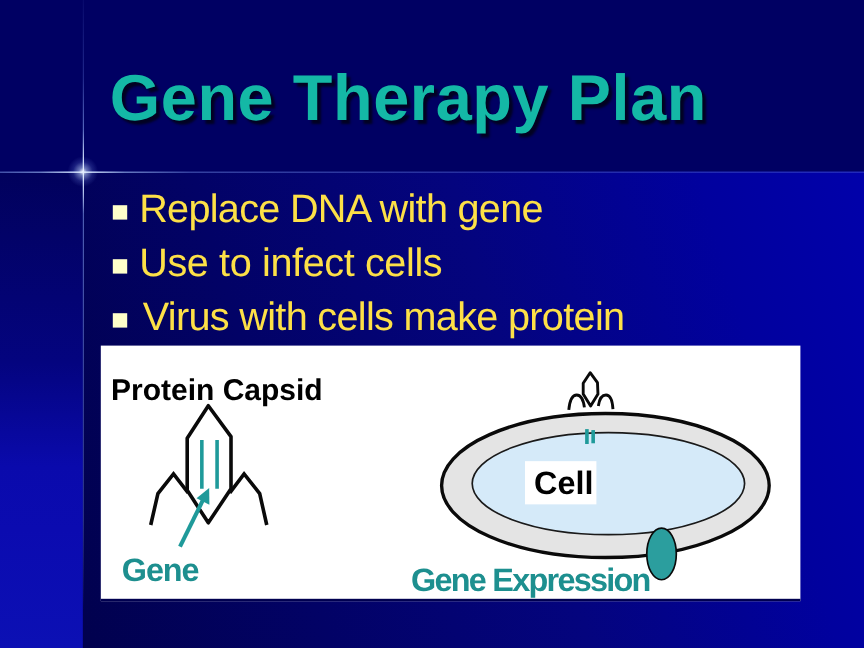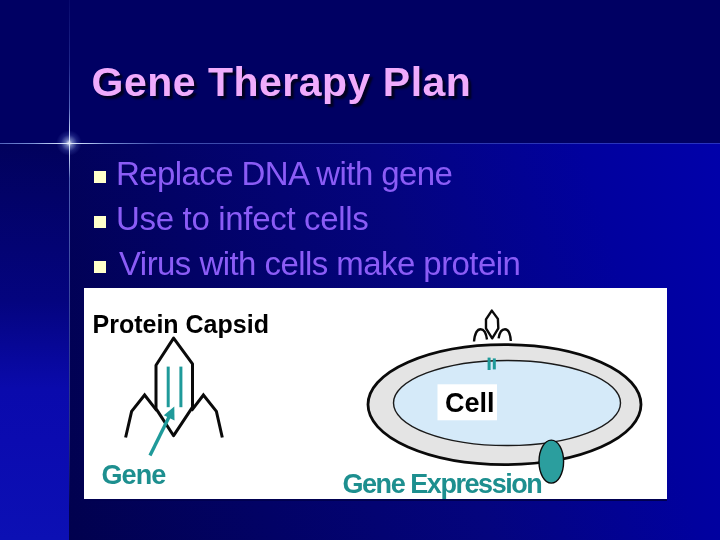--- a/index.html
+++ b/index.html
@@ -12,27 +12,27 @@
 .hline{position:absolute;left:0;top:142.5px;width:720px;height:1px;
  background:linear-gradient(to right,rgba(135,165,252,.6) 0%,rgba(175,205,255,.95) 9.5%,rgba(125,155,245,.5) 22%,rgba(115,145,235,.38) 55%,rgba(115,145,235,.34) 100%)}
 .vline{position:absolute;left:68.5px;top:0;width:1px;height:540px;
  background:linear-gradient(to bottom,rgba(120,150,255,.06) 0%,rgba(125,155,255,.25) 12%,rgba(150,180,255,.65) 22%,rgba(185,210,255,.98) 26.5%,rgba(140,170,250,.55) 33%,rgba(125,155,245,.42) 60%,rgba(125,155,245,.3) 80%,rgba(125,155,245,0) 94%)}
 .glint{position:absolute;left:51px;top:125px;width:36px;height:36px;
  background:radial-gradient(circle,rgba(245,250,255,.95) 0%,rgba(190,212,255,.55) 13%,rgba(140,168,255,.18) 32%,rgba(140,168,255,0) 50%)}
 .glintH{position:absolute;left:34px;top:142.5px;width:70px;height:1px;
  background:linear-gradient(to right,rgba(180,210,255,0),rgba(230,240,255,.9) 50%,rgba(180,210,255,0))}
 .glintV{position:absolute;left:68.5px;top:108px;width:1px;height:70px;
  background:linear-gradient(to bottom,rgba(180,210,255,0),rgba(230,240,255,.9) 50%,rgba(180,210,255,0))}
-.title{position:absolute;left:91.5px;top:60px;font-size:41px;font-weight:bold;color:#f0abfc;
+.title{position:absolute;left:91.5px;top:60px;font-size:54px;font-weight:bold;color:#14b8a6;
  letter-spacing:0.5px;white-space:nowrap;line-height:45px;
  text-shadow:3px 3px 2px rgba(2,2,22,.85);transform:translateZ(0)}
 .bullets{position:absolute;left:94px;top:151px}
 .brow{position:relative;height:45px;white-space:nowrap}
 .sq{position:absolute;left:0;width:12px;height:12px;background:#ffffca;top:20px}
-.btxt{position:absolute;left:22px;top:0;font-size:33px;line-height:45px;color:#8b5cf6;transform:translateZ(0)}
+.btxt{position:absolute;left:22px;top:0;font-size:33px;line-height:45px;color:#fde047;transform:translateZ(0)}
 .panel{position:absolute;left:84px;top:288px;width:583px;height:213px;background:#ffffff;
  border-bottom:2px solid #000050}
 svg{position:absolute;left:0;top:0}
 </style>
 </head>
 <body>
 <div class="bgD"></div>
 <div class="bgC"></div>
 <div class="hline"></div>
 <div class="vline"></div>

